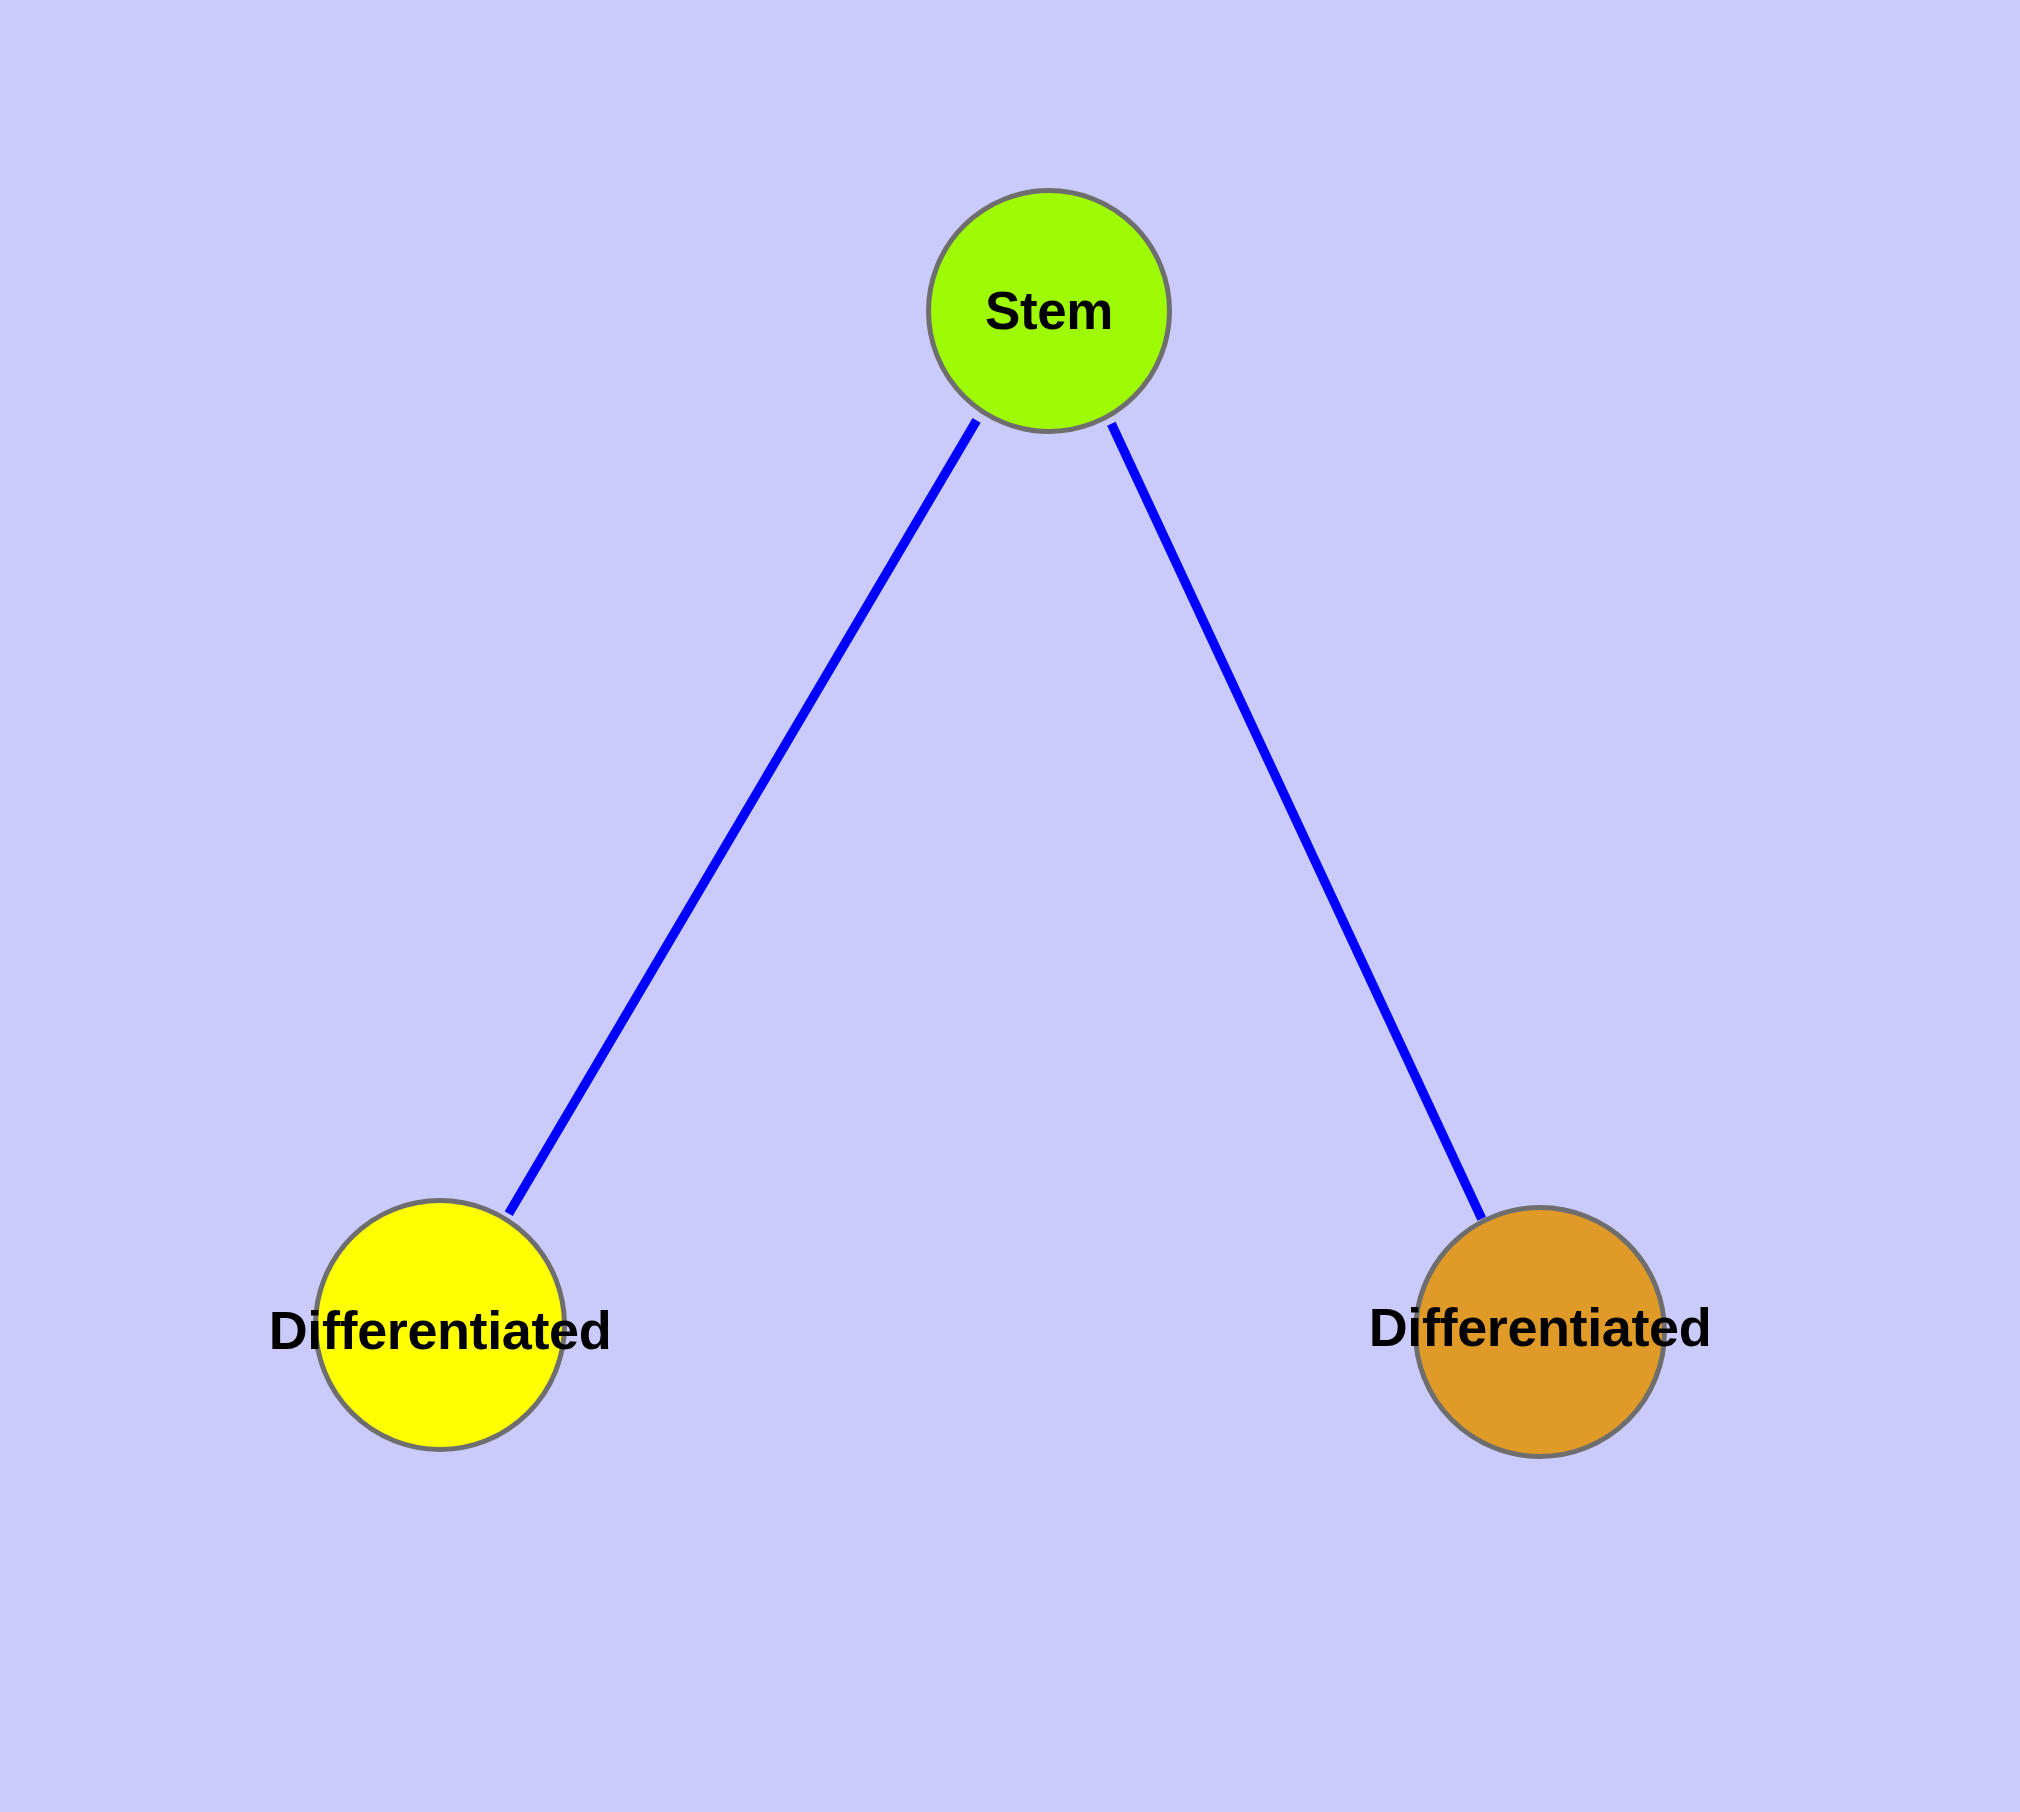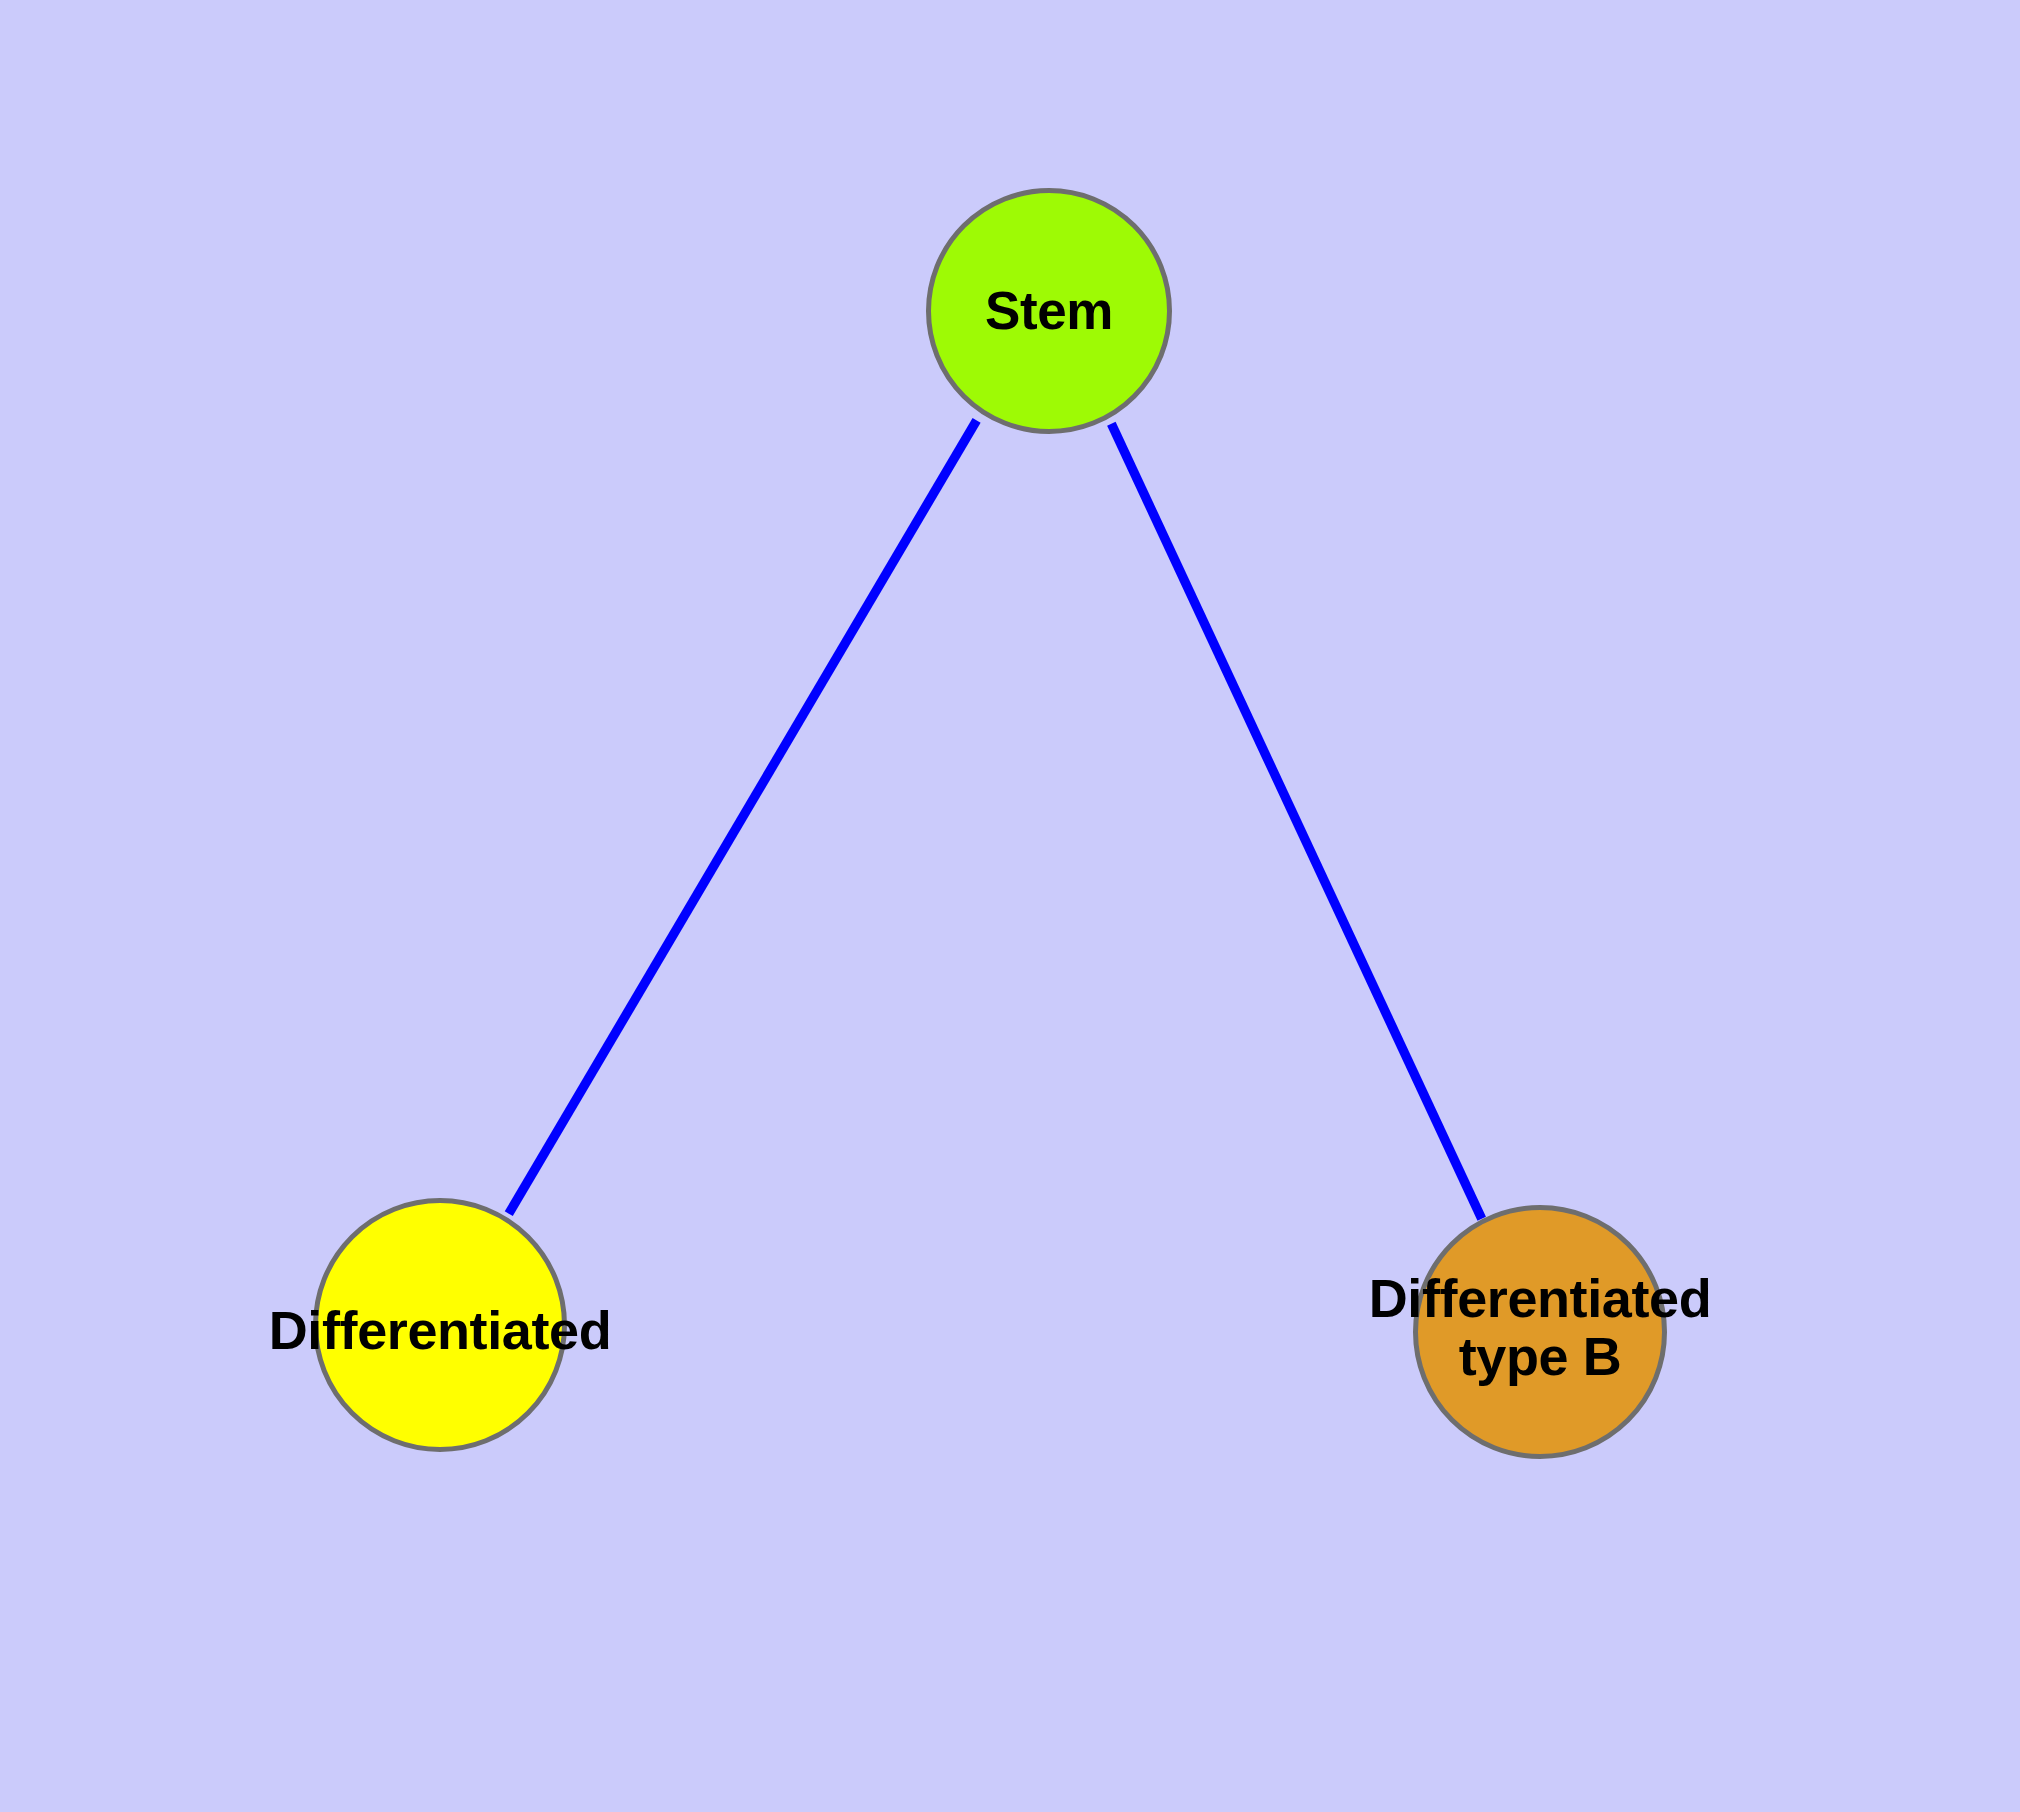--- a/index.html
+++ b/index.html
@@ -94,18 +94,17 @@
 
   <div class="node" id="node-diff-a" style="left: 313px; top: 1198px; width: 254px; height: 254px; background: rgb(255, 255, 0); border-color: rgb(110, 110, 110);">
     <div class="node-label">
       <div>Differentiated</div>
     </div>
   </div>
 
   <div class="node" id="node-diff-b" style="left: 1413px; top: 1205px; width: 254px; height: 254px; background: rgb(224, 154, 40); border-color: rgb(110, 110, 110);">
     <div class="node-label">
       <div>Differentiated</div>
-      <div>type B</div>
     </div>
   </div>
 
 </div>
 
 
 </body></html>

